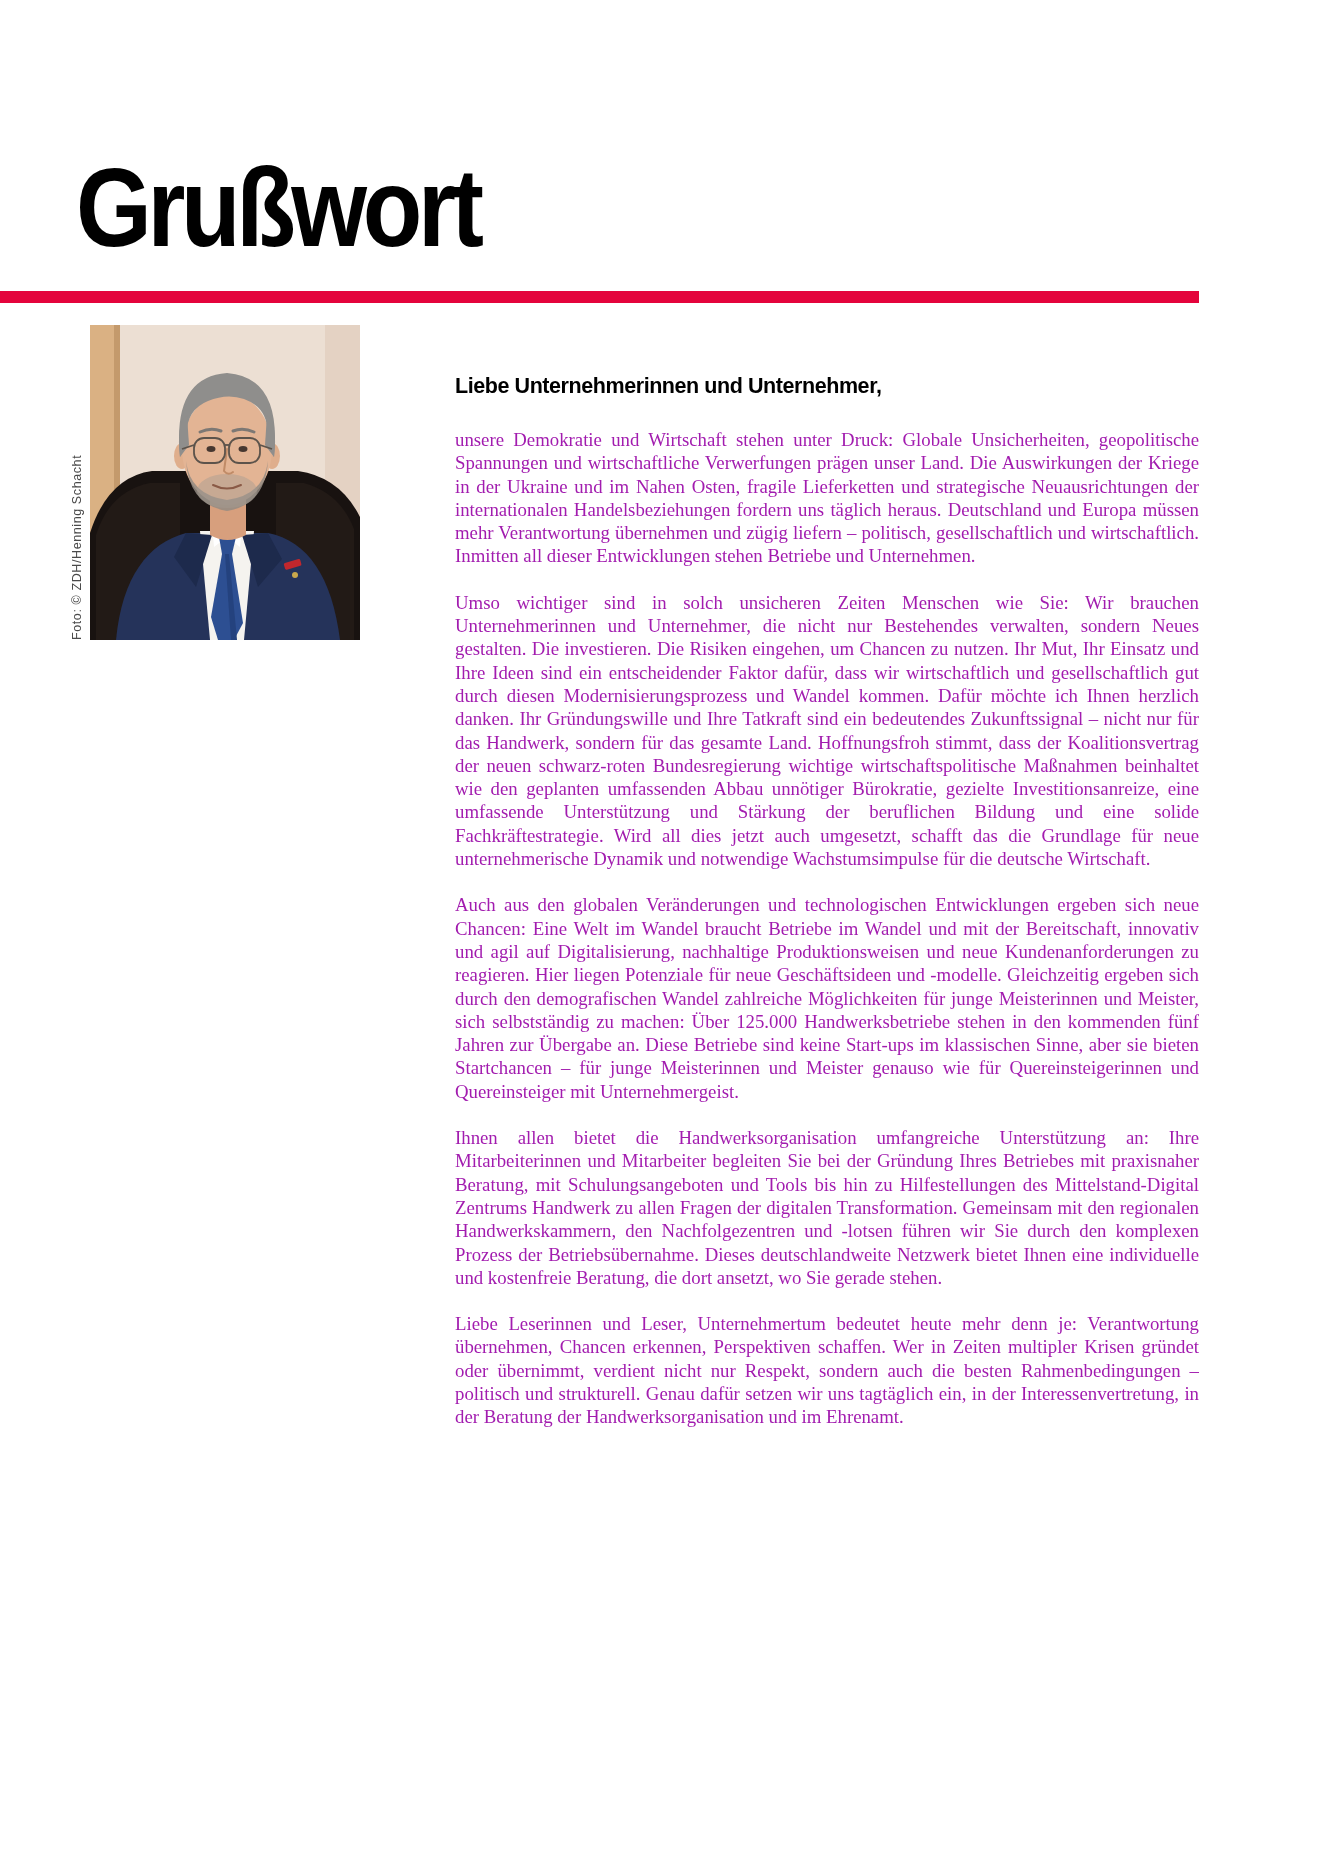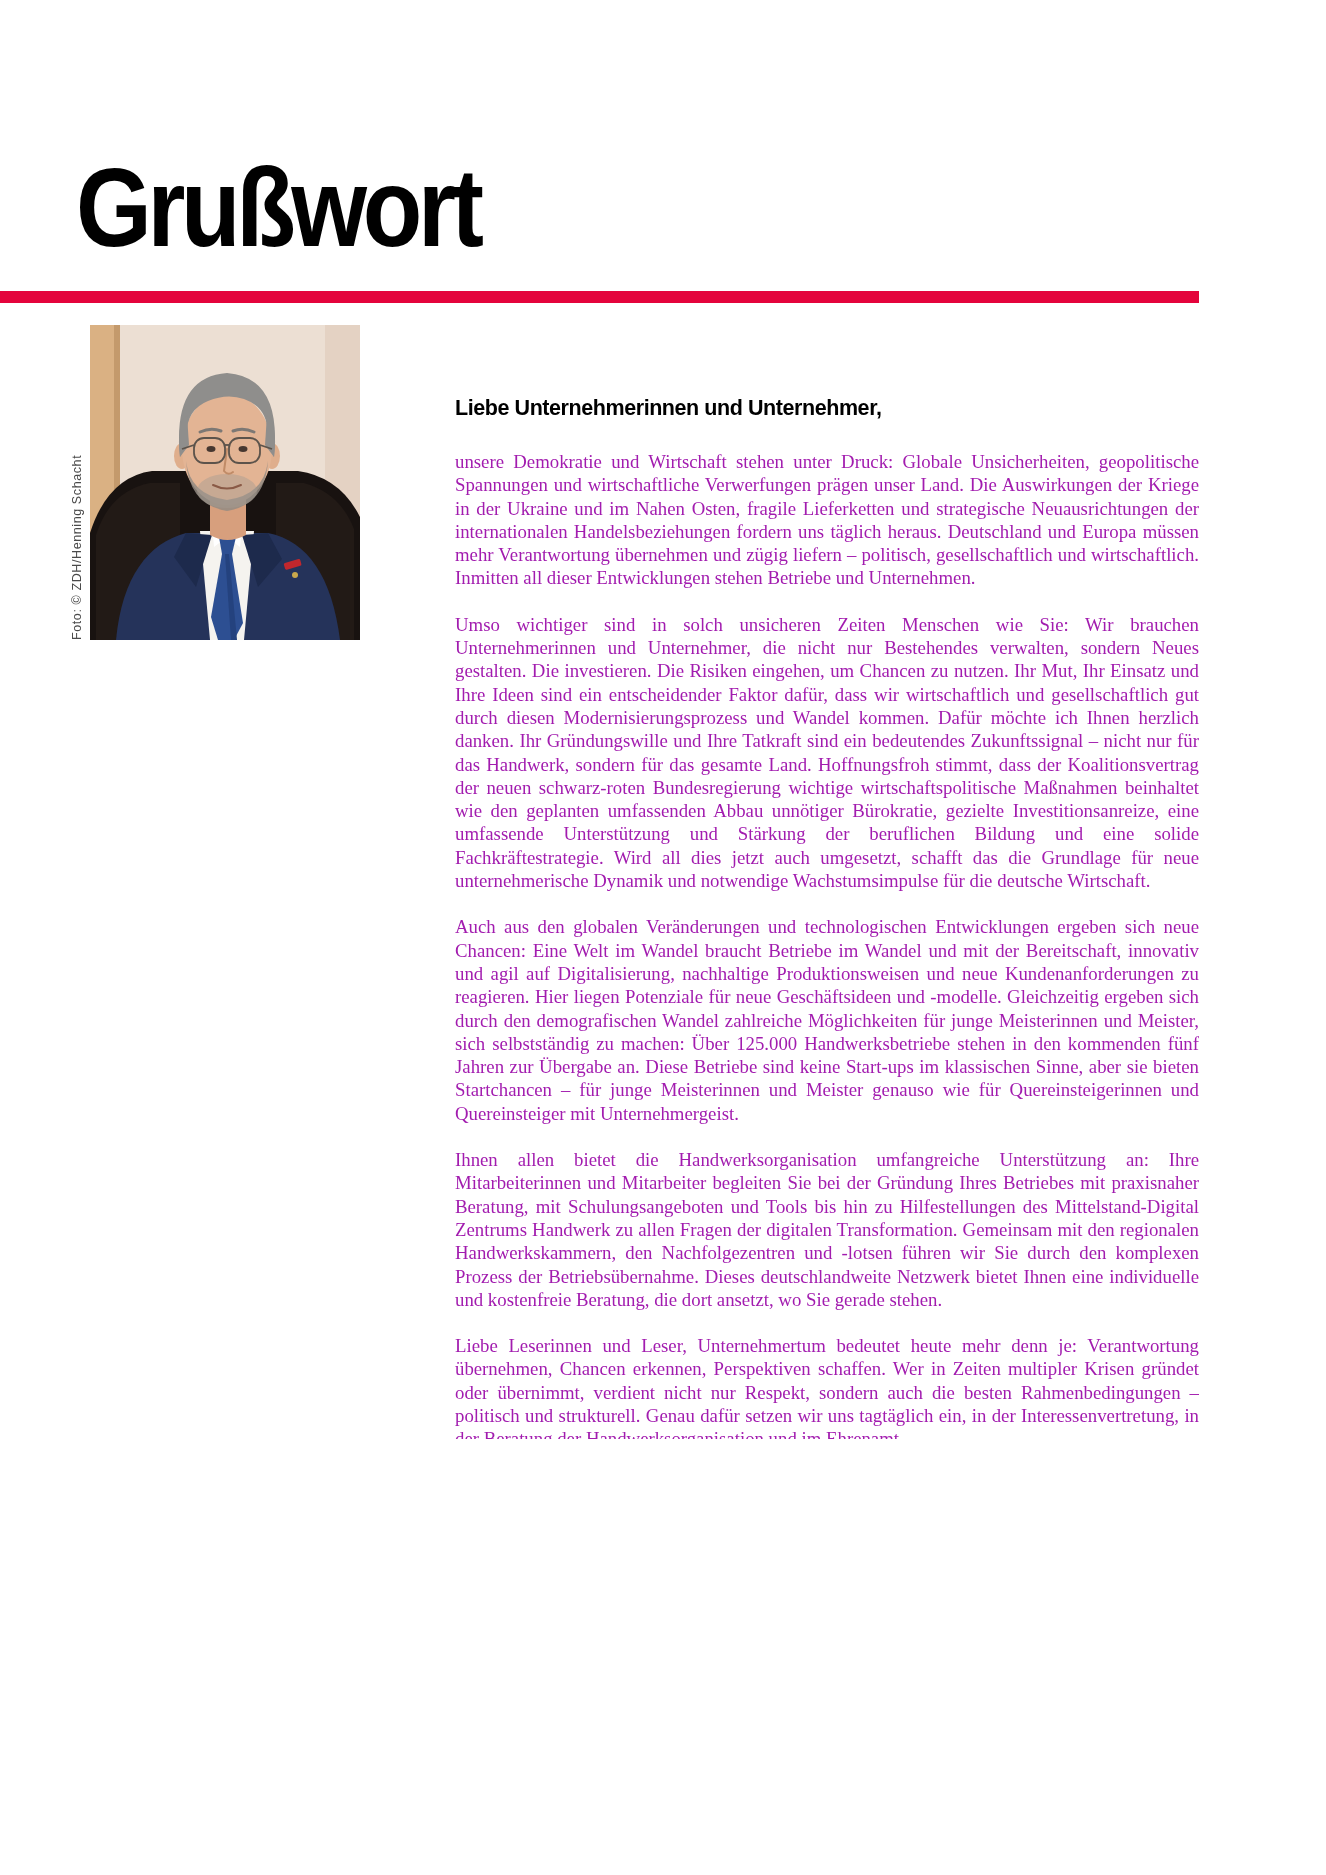--- a/index.html
+++ b/index.html
@@ -64,21 +64,20 @@
     white-space: nowrap;
     line-height: 15px;
   }
 
   
   .letter {
     position: absolute;
     left: 455px;
     top: 372px;
     width: 744px;
-    margin-top: 22px;
   }
   .salutation {
     margin: 0 0 28px 0;
     font-family: "Liberation Sans", sans-serif;
     font-weight: 800;
     font-size: 21.5px;
     letter-spacing: -0.02em;
     line-height: 28px;
     color: #000;
   }

